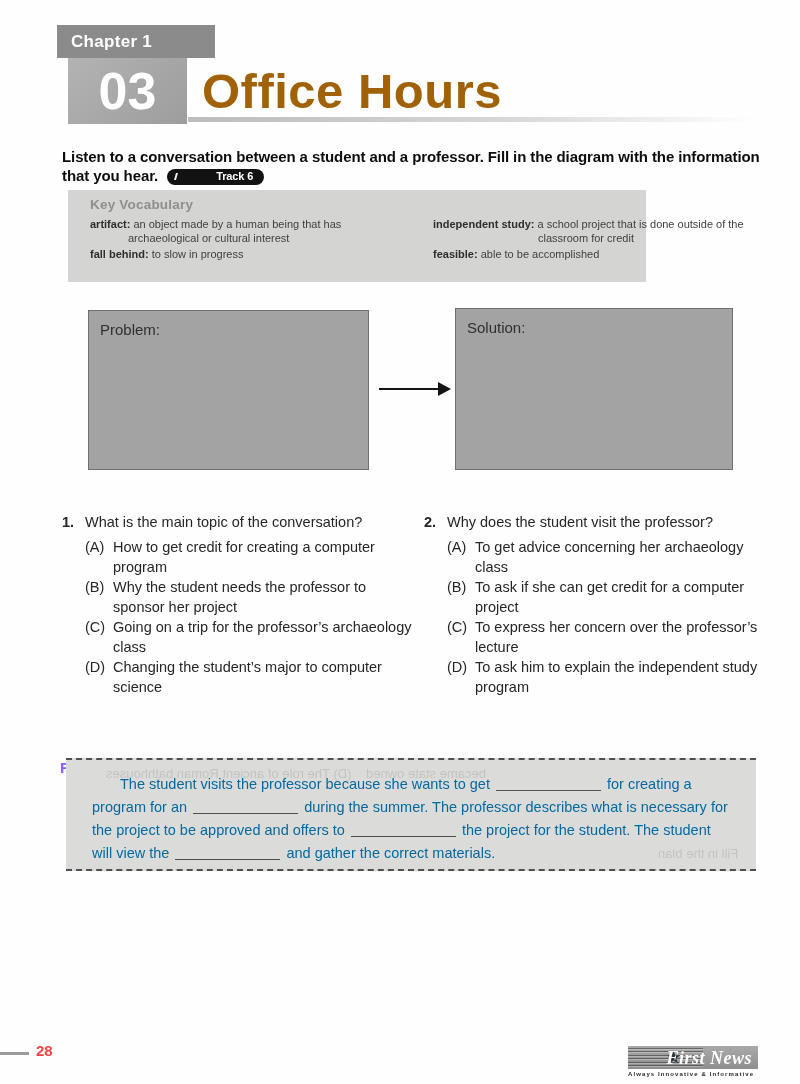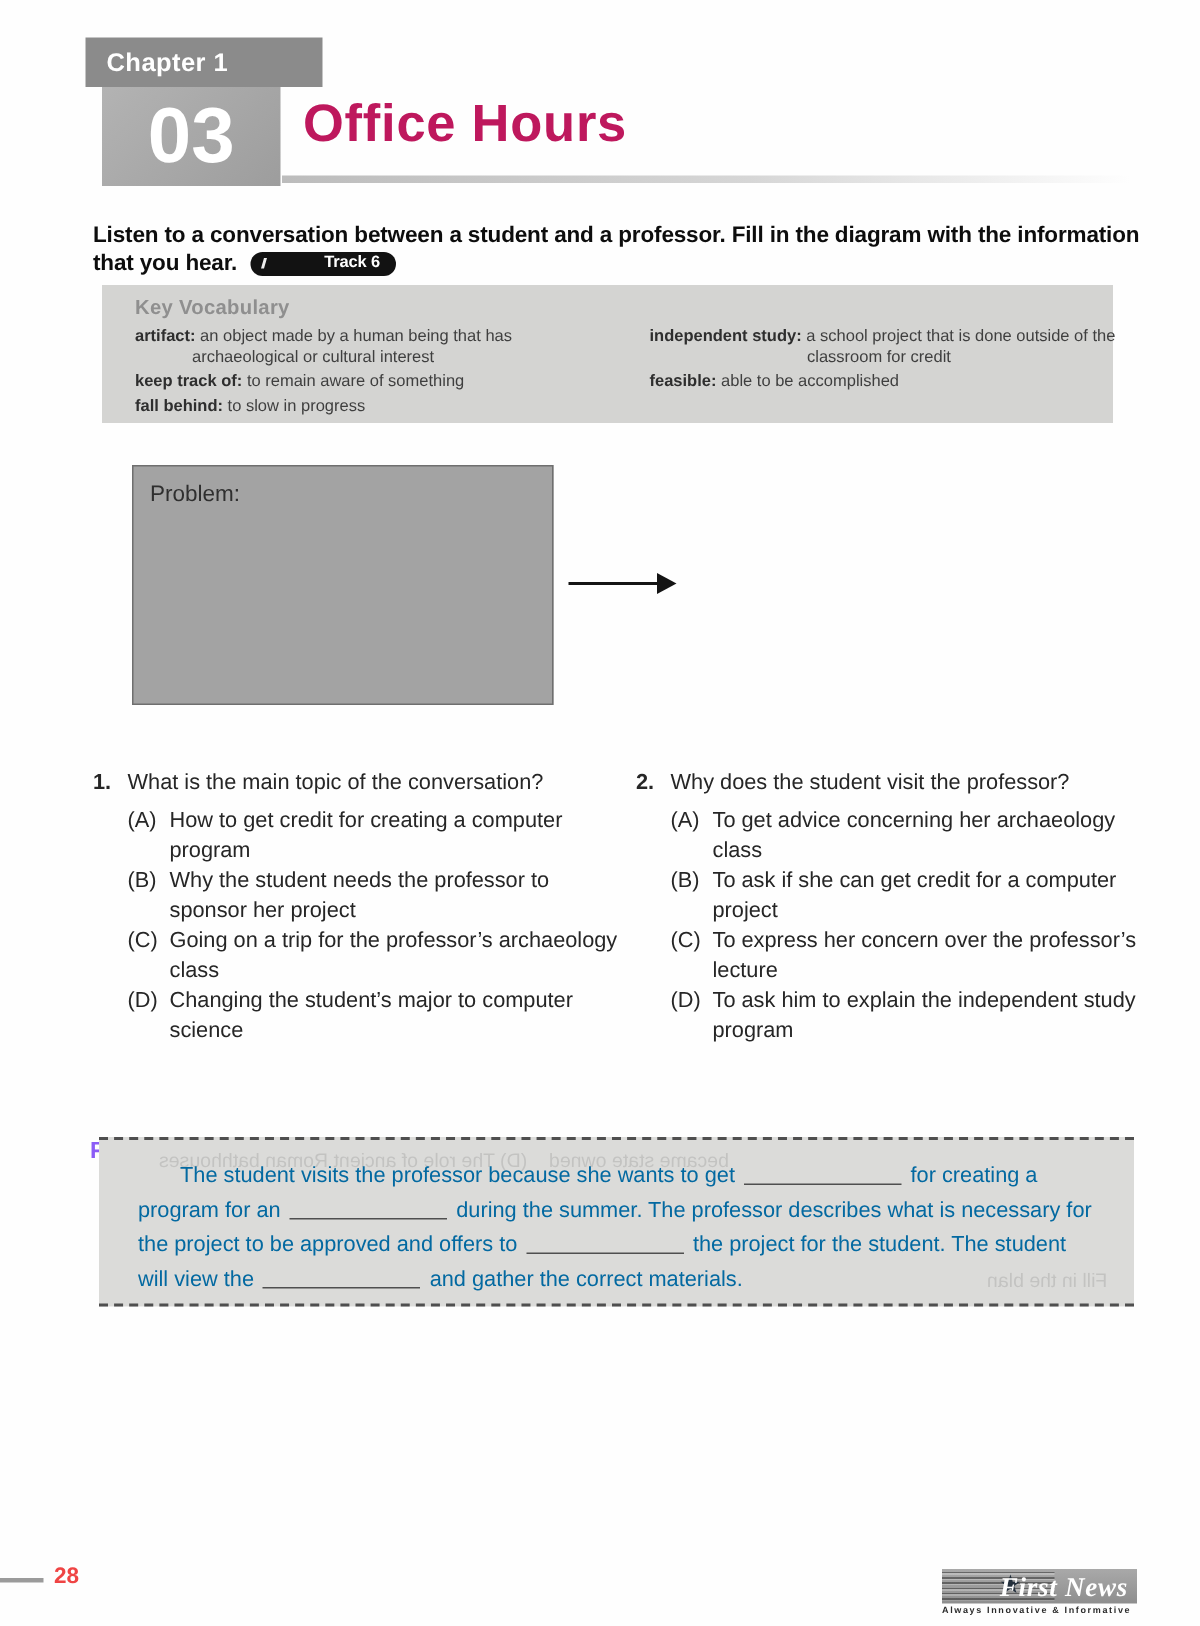--- a/index.html
+++ b/index.html
@@ -7,36 +7,36 @@
   body { font-family:"Liberation Sans","DejaVu Sans",sans-serif; }
   .page { position:relative; width:800px; height:1084px; background:#fefefe; overflow:hidden; }
 
   
   .chapter-tab { position:absolute; left:57px; top:25px; width:158px; height:33px;
     background:#8b8b8b; color:#ffffff; font-weight:bold; font-size:17px;
     line-height:33px; padding-left:14px; letter-spacing:0.3px; }
   .unit-box { position:absolute; left:68px; top:58px; width:119px; height:66px;
     background:linear-gradient(135deg,#b3b3b3 0%,#9d9d9d 100%);
     color:#ffffff; font-weight:bold; font-size:52px; text-align:center; line-height:66px; }
-  .page-title { position:absolute; left:202px; top:63px; font-size:35px; font-weight:bold;
-    color:#be185d; letter-spacing:0.5px; }
+  .page-title { position:absolute; left:202px; top:63px; font-size:49px; font-weight:bold;
+    color:#a16207; letter-spacing:0.5px; }
   .title-rule { position:absolute; left:188px; top:117px; width:566px; height:5px;
     background:linear-gradient(to right,#bcbcbc 0%,#d6d6d6 55%,rgba(255,255,255,0) 100%); }
 
   
   .instructions { position:absolute; left:62px; top:147px; width:700px;
     font-size:15px; font-weight:bold; color:#0d0d0d; line-height:19px; letter-spacing:-0.1px; }
   .track-badge { display:inline-flex; align-items:center; vertical-align:1px;
     background:#121212; color:#ffffff; border-radius:8px; padding:2px 11px 3px 8px;
     font-size:11px; font-weight:bold; margin-left:9px; line-height:11px;gap:33px; }
   .badge-tick { width:2px; height:7px; background:#efefef; transform:skewX(-16deg);
     margin-right:6px; display:inline-block; }
 
   
-  .vocab-box { position:absolute; left:68px; top:190px; width:674px; height:92px;
+  .vocab-box { position:absolute; left:68px; top:190px; width:578px; height:92px;
     background:#d4d4d2; }
   .vocab-title { position:absolute; left:22px; top:7px; font-size:13.5px; font-weight:bold;
     color:#8f8f8f; letter-spacing:0.2px; }
   .vocab-col { position:absolute; top:28px; font-size:11px; color:#3f3f3f; line-height:13.5px; }
   .vocab-col.left  { left:22px;  width:300px; }
   .vocab-col.right { left:365px; width:322px; }
   .vocab-entry { margin-bottom:3px; padding-left:38px; text-indent:-38px; }
   .vocab-col.right .vocab-entry { padding-left:105px; text-indent:-105px; }
   .vocab-entry b { color:#2e2e2e; }
 
@@ -107,24 +107,20 @@
   </div>
 
   <div class="vocab-box">
     <div class="vocab-title">Key Vocabulary</div>
     <div class="vocab-col left">
       <div class="vocab-entry">
         <b>artifact:</b>
         <span>an object made by a human being that has archaeological or cultural interest</span>
       </div>
       <div class="vocab-entry">
-        <b>keep track of:</b>
-        <span>to remain aware of something</span>
-      </div>
-      <div class="vocab-entry">
         <b>fall behind:</b>
         <span>to slow in progress</span>
       </div>
     </div>
     <div class="vocab-col right">
       <div class="vocab-entry">
         <b>independent study:</b>
         <span>a school project that is done outside of the classroom for credit</span>
       </div>
       <div class="vocab-entry">
@@ -132,20 +128,23 @@
         <span>able to be accomplished</span>
       </div>
     </div>
   </div>
 
   <div class="diagram-box problem-box">
     <div class="diagram-label">Problem:</div>
   </div>
   <div class="arrow-line"></div>
   <div class="arrow-head"></div>
+  <div class="diagram-box solution-box">
+    <div class="diagram-label">Solution:</div>
+  </div>
 
   <div class="question-block q1">
     <div class="q-head">
       <span class="q-number">1.</span>
       <span class="q-text">What is the main topic of the conversation?</span>
     </div>
     <div class="q-options">
       <div class="option-row">
         <span class="opt-letter">(A)</span>
         <span class="opt-text">How to get credit for creating a computer program</span>

